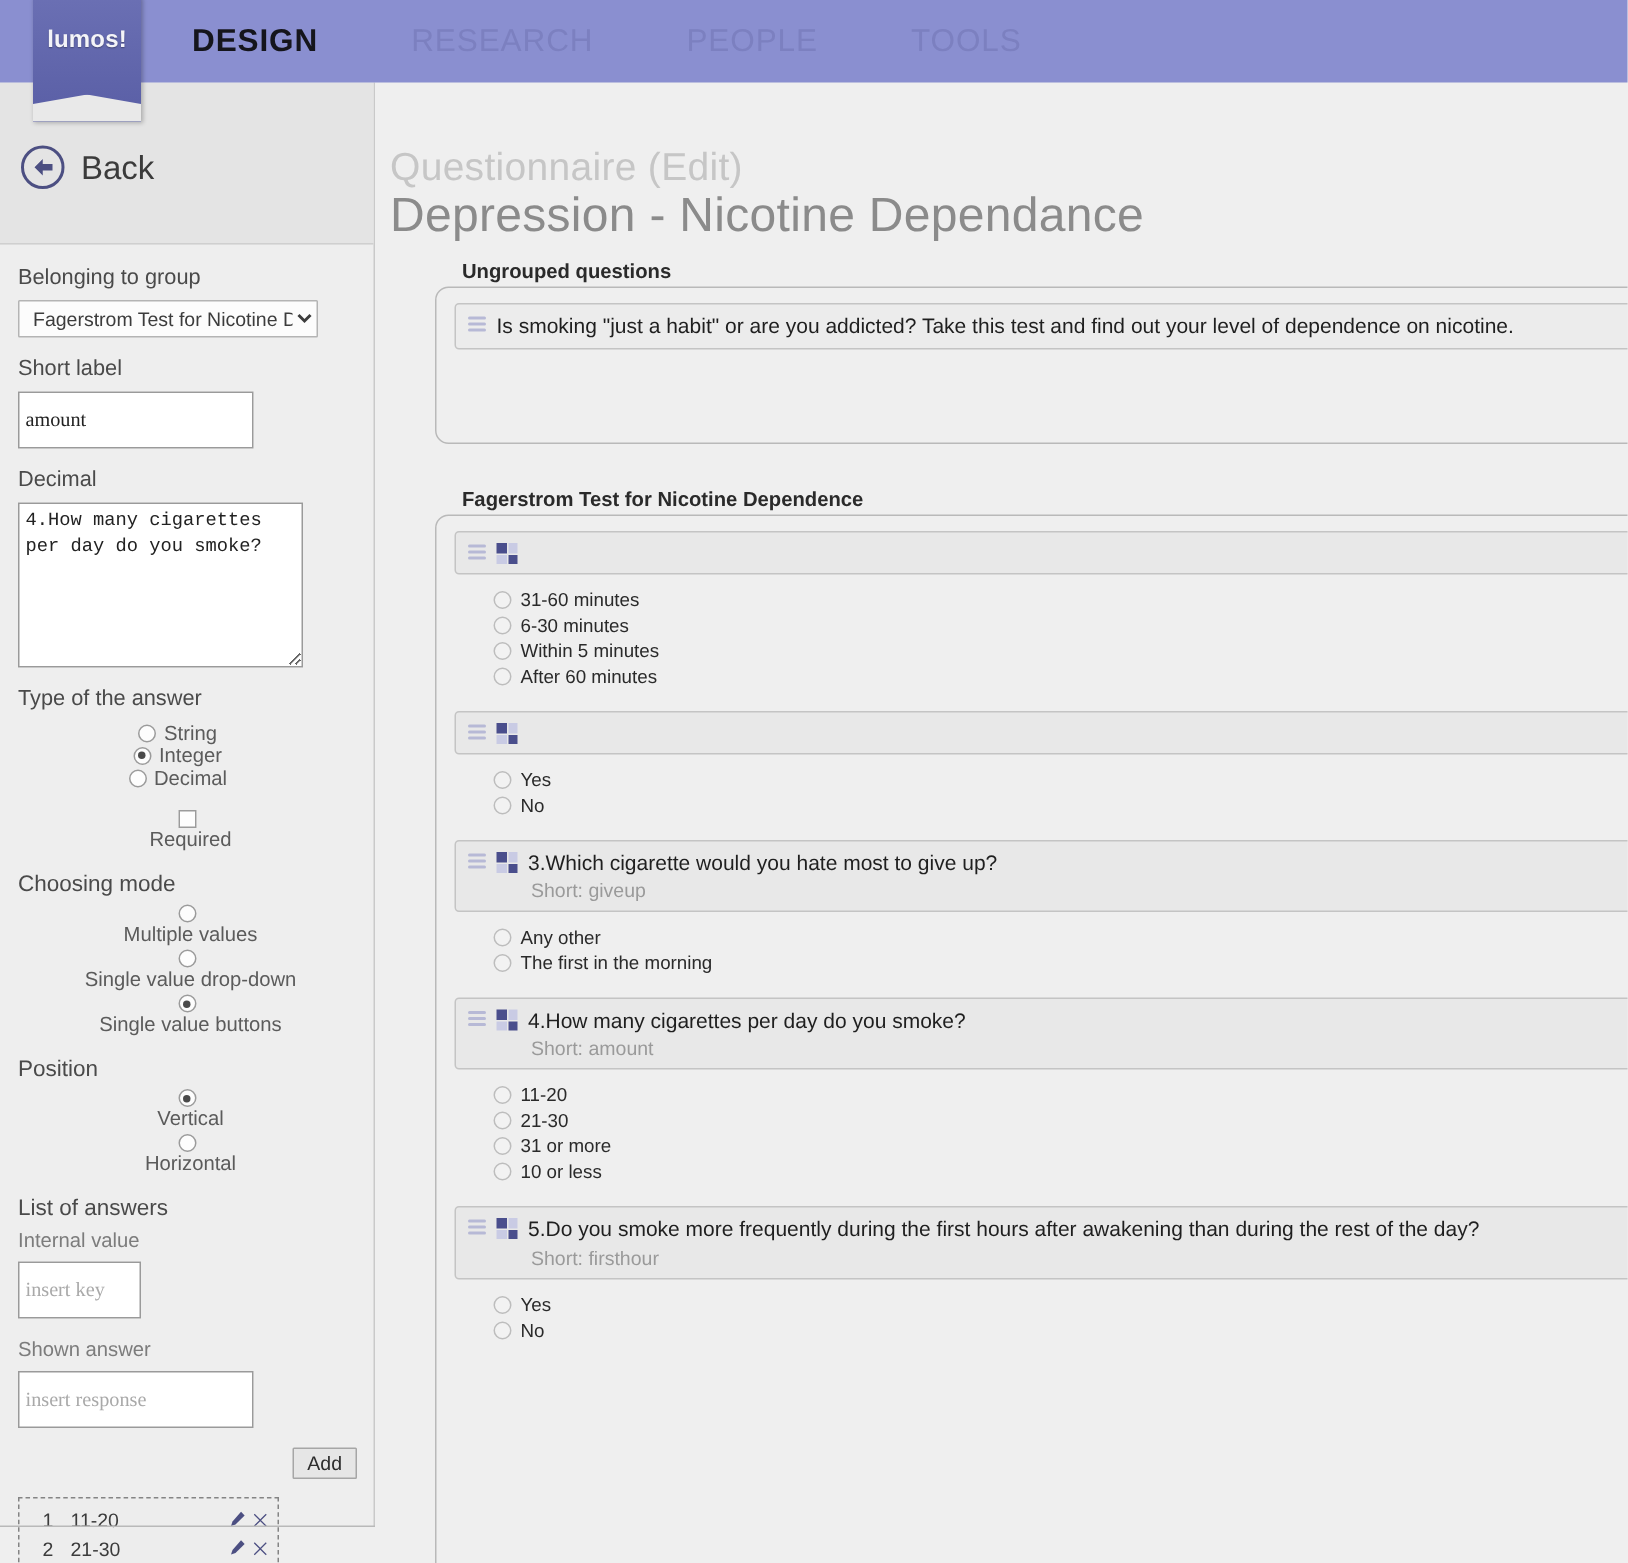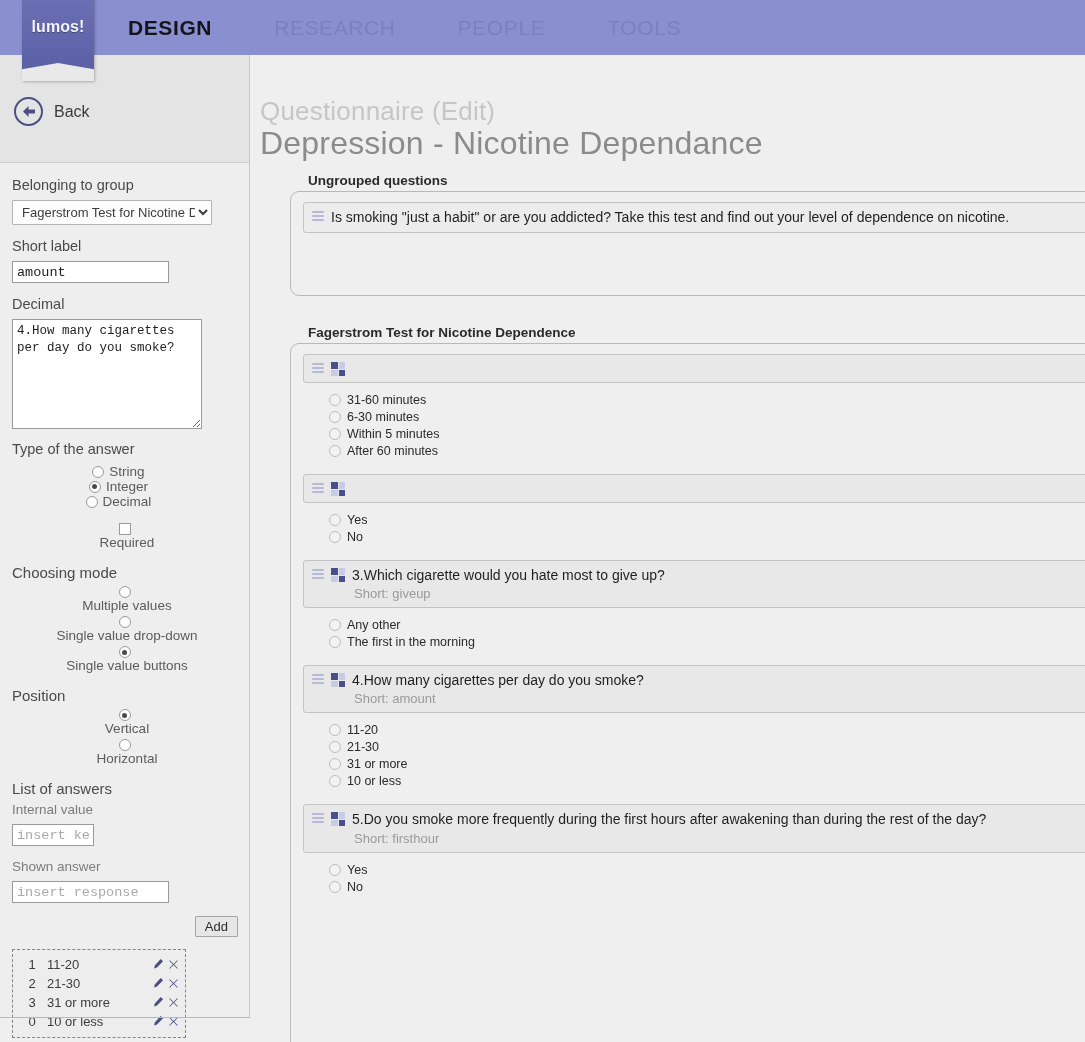--- a/index.html
+++ b/index.html
@@ -62,39 +62,39 @@
   .back-btn {
     position: absolute; left: 14px; top: 42px;
     display: flex; align-items: center; cursor: pointer;
   }
   .back-circle {
     width: 29px; height: 29px; border-radius: 50%;
     border: 2px solid #4c4f82;
     display: flex; align-items: center; justify-content: center;
   }
   .back-label {
-    margin-left: 11px; font-size: 16px; color: #3b3b3b; font-weight: 400;
+    margin-left: 11px; font-size: 22px; color: #3b3b3b; font-weight: 400;
   }
 
   .sb-body { padding: 14px 12px 0 12px; }
   .fld-label { font-size: 14.5px; color: #4a4a4a; margin: 0 0 7px 0; }
   .fld-label.sub { color: #7c7c7c; font-size: 13.5px; }
 
   select.group-select {
     width: 200px; height: 25px;
     font-family: "Liberation Sans", sans-serif;
     font-size: 13px; color: #3c3c3c;
     border: 1px solid #b4b4b4; background: #fcfcfc;
     padding-left: 5px;
     border-radius: 1px;
   }
   input.txt {
-    width: 157px; height: 22px;
+    width: 157px; height: 38px;
     border: 1px solid #9a9a9a; background: #fff;
-    font-family: Liberation Mono, monospace;
+    font-family: Liberation Serif, serif;
     font-size: 13.5px; color: #222; padding: 0 4px;
     border-radius: 0;
   }
   input.txt.small { width: 82px; }
   input.txt::placeholder { color: #a9a9a9; }
   textarea.qtext {
     width: 190px; height: 110px;
     border: 1px solid #9a9a9a; background: #fff;
     font-family: "Liberation Mono", monospace;
     font-size: 12.5px; color: #222; padding: 3px 4px;

